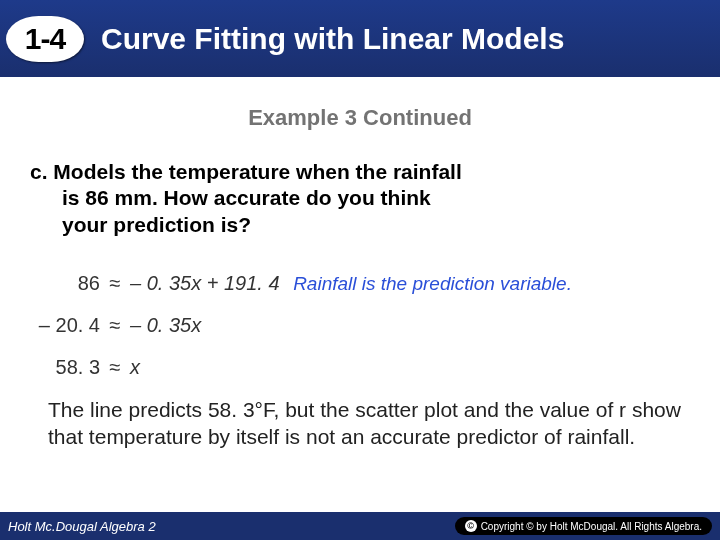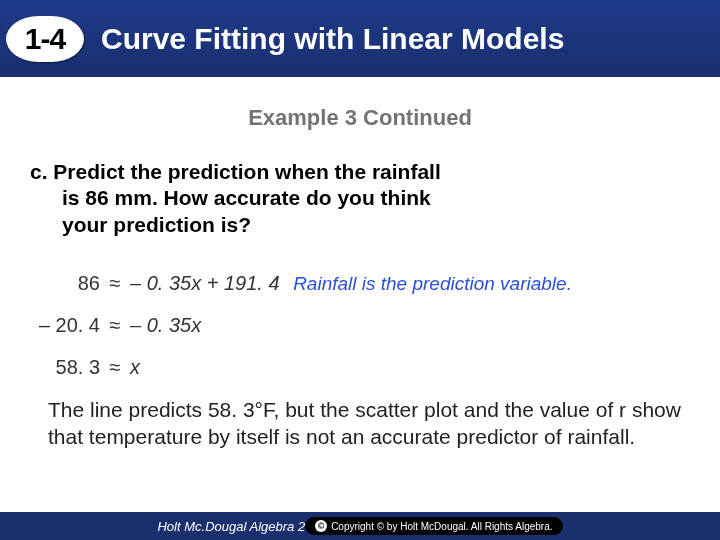--- a/index.html
+++ b/index.html
@@ -85,21 +85,21 @@
   }
   .footer {
     position: absolute;
     bottom: 0;
     left: 0;
     right: 0;
     background: #1a2f6e;
     height: 28px;
     display: flex;
     align-items: center;
-    justify-content: center;
+    justify-content: space-between;
     color: #fff;
     font-size: 13px;
     font-style: italic;
     padding: 0 8px;
     font-family: Verdana, Arial, sans-serif;
   }
   .copyright-pill {
     background: #000;
     color: #fff;
     font-style: normal;
@@ -129,21 +129,21 @@
 
 <div class="header-bar">
   <div class="lesson-badge">1-4</div>
   <div class="header-title">Curve Fitting with Linear Models</div>
 </div>
 
 <div class="example-title">Example 3 Continued</div>
 
 <div class="question">
   <span>c.</span>
-  <span>Predict the prediction when the rainfall</span>
+  <span>Models the temperature when the rainfall</span>
   <span class="indent">is 86 mm. How accurate do you think</span>
   <span class="indent">your prediction is?</span>
 </div>
 
 <div class="work-block">
   <div class="work-row">
     <span class="work-left">86</span>
     <span class="work-approx">≈</span>
     <span class="work-right">
       <span class="ivar">– 0. 35x + 191. 4</span>

